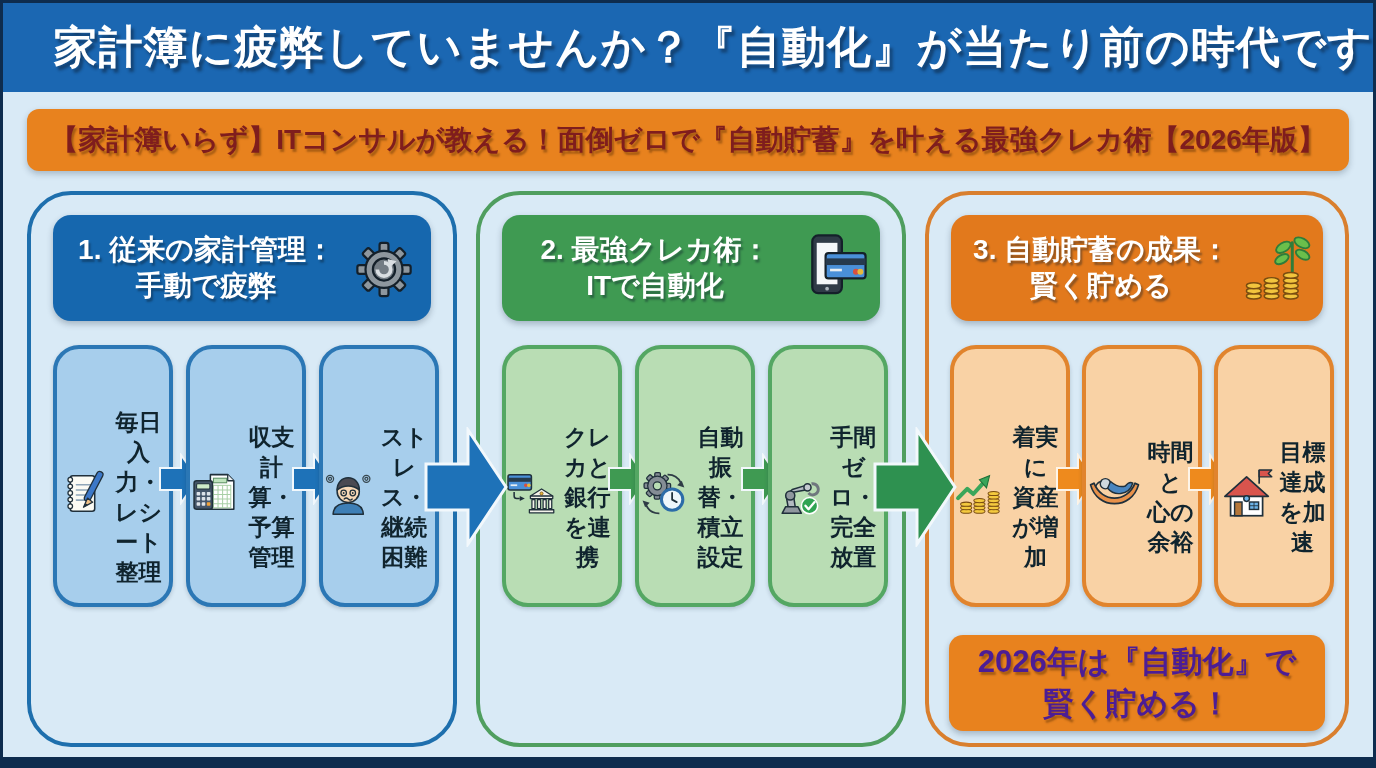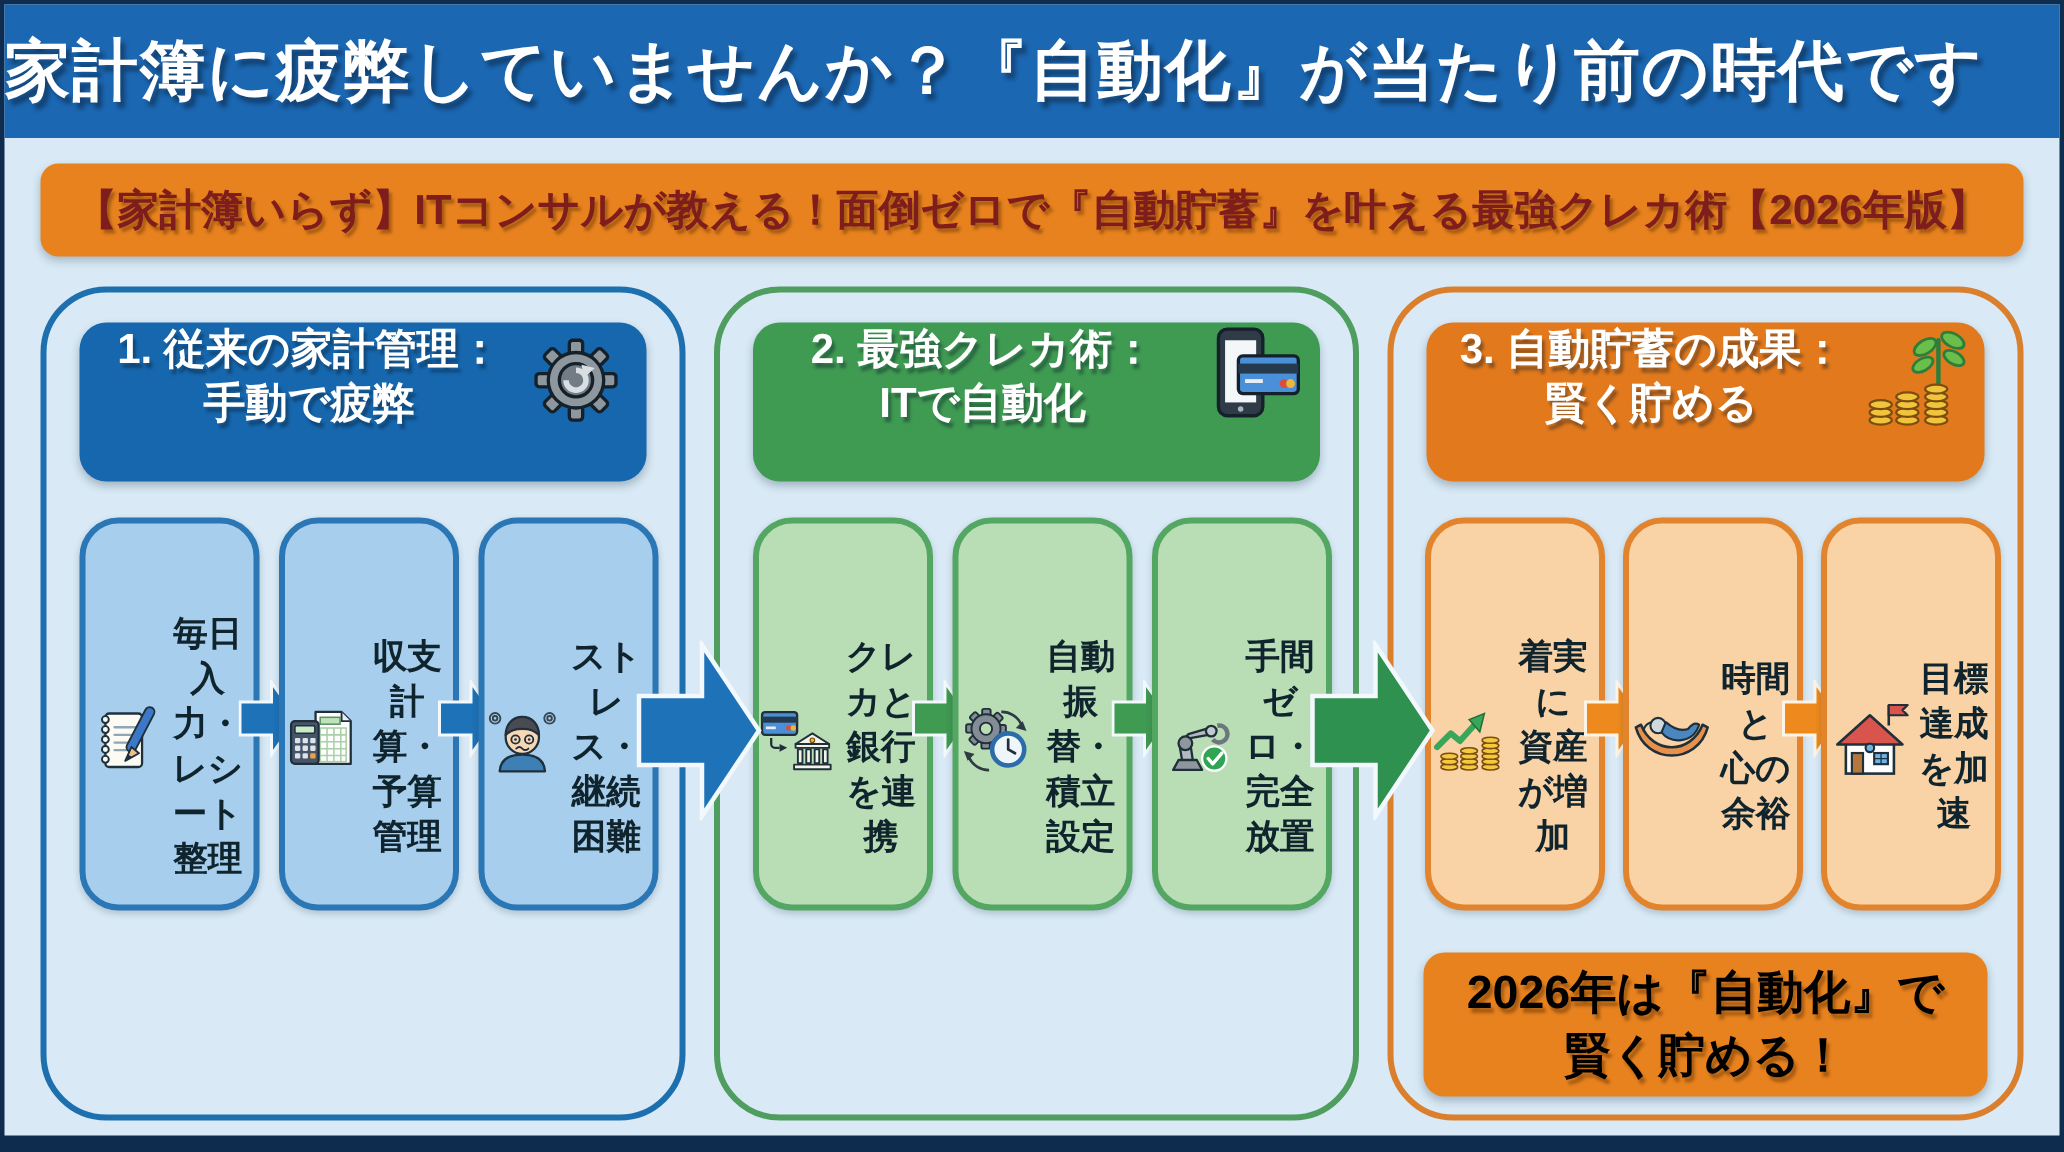--- a/index.html
+++ b/index.html
@@ -4,21 +4,21 @@
 <style>
   * { box-sizing: border-box; margin: 0; padding: 0; }
   body { font-family: "Liberation Sans", sans-serif; background: #0e2c4e; }
 
   .frame { position: relative; width: 1376px; height: 768px; background: #0e2c4e; overflow: hidden; }
   .page  { position: absolute; left: 3px; top: 3px; width: 1370px; height: 754px; background: #d9eaf6; }
 
   
   .banner {
     position: absolute; left: 0; top: 0; right: 0; height: 89px;
-    background: #1b67b2; display: flex; align-items: center; justify-content: flex-start;
+    background: #1b67b2; display: flex; align-items: center; justify-content: flex-end;
   }
   .banner h1 {
     color: #fff; font-size: 44px; font-weight: bold; letter-spacing: 1px;
     text-shadow: 3px 4px 3px rgba(8,20,35,.45); white-space: nowrap;
   }
 
   
   .subtitle {
     position: absolute; left: 24px; right: 24px; top: 106px; height: 62px;
     background: #e8821e; border-radius: 12px;
@@ -31,21 +31,21 @@
   }
 
   
   .col { position: absolute; top: 188px; height: 556px; border-radius: 44px; border: 4px solid; }
   .col-blue   { left: 24px;  width: 430px; border-color: #1e6fad; }
   .col-green  { left: 473px; width: 430px; border-color: #4f9e5f; }
   .col-orange { left: 922px; width: 424px; border-color: #d97f2e; }
 
   .col-header {
     position: absolute; left: 22px; right: 22px; top: 20px; height: 106px;
-    border-radius: 18px; display: flex; padding: 0 10px 0 16px;
+    border-radius: 18px; display: flex; align-items: center; padding: 0 10px 0 16px;
     box-shadow: 0 3px 6px rgba(20,40,60,.28);
   }
   .hdr-blue   { background: #1667ae; }
   .hdr-green  { background: #3f9a52; }
   .hdr-orange { background: #e2791c; }
   .hdr-text { flex: 1; text-align: center; color: #fff; font-weight: bold; font-size: 28px;
               line-height: 1.3; text-shadow: 2px 3px 2px rgba(10,25,40,.4); white-space: nowrap; }
   .hdr-icon { width: 74px; height: 74px; flex-shrink: 0; margin-left: 4px; }
 
   
@@ -74,21 +74,21 @@
   .big1 { left: 421px; } .big2 { left: 870px; }
 
   
   .conclusion {
     position: absolute; left: 20px; right: 20px; top: 440px; height: 96px;
     background: #e8821e; border-radius: 14px;
     display: flex; align-items: center; justify-content: center;
     box-shadow: 0 3px 6px rgba(20,40,60,.28);
   }
   .conclusion span {
-    color: #000000; font-size: 31px; font-weight: bold; text-align: center;
+    color: #4c1d95; font-size: 31px; font-weight: bold; text-align: center;
     line-height: 1.35; white-space: pre-line; text-shadow: 2px 3px 2px rgba(70,35,0,.4);
   }
 
   svg { display: block; }
 </style>
 </head>
 <body>
 
 <div class="frame">
 <div class="page">

